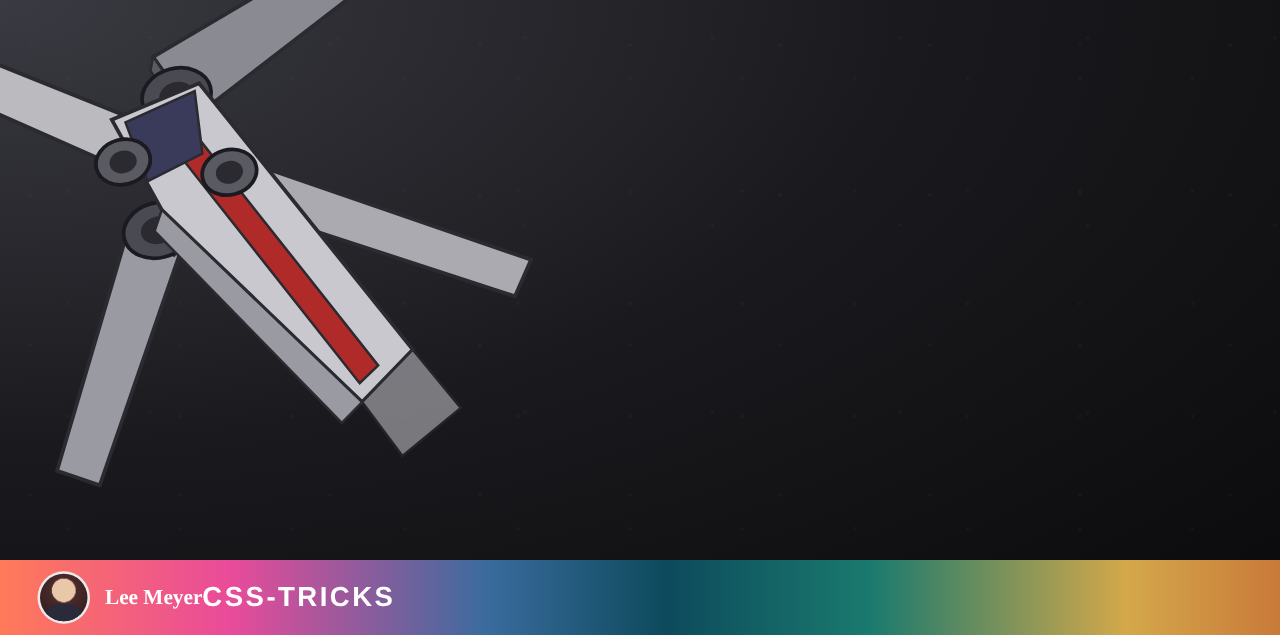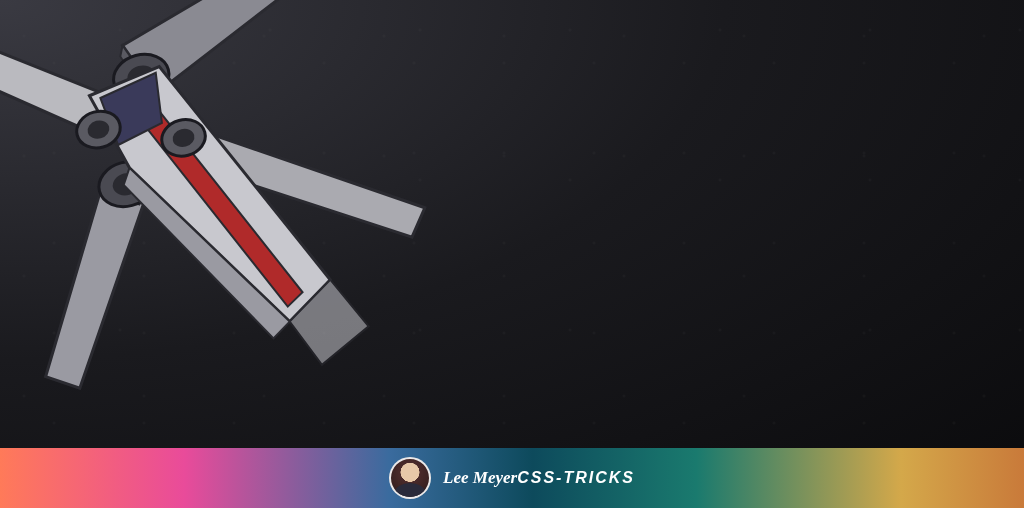--- a/index.html
+++ b/index.html
@@ -51,22 +51,21 @@
 .footer-bar {
   position: absolute;
   bottom: 0;
   left: 0;
   right: 0;
   height: 60px;
   background: linear-gradient(90deg, #ff7a59 0%, #e94b9a 18%, #3a6b9e 38%, #0d4a5c 52%, #1a7a6e 68%, #d4a84a 88%, #c97a3a 100%);
   display: flex;
   align-items: center;
   padding: 0 30px;
-  justify-content: center;
-  font-style: italic;
+  justify-content: flex-start;
 }
 .author {
   display: flex;
   align-items: center;
   gap: 12px;
 }
 .avatar {
   width: 42px;
   height: 42px;
   border-radius: 50%;
@@ -88,21 +87,21 @@
 }
 .author-name {
   color: #ffffff;
   font-weight: 700;
   font-size: 17px;
   font-family: Georgia, serif;
 }
 .brand {
   color: #ffffff;
   font-weight: 900;
-  font-size: 16px;
+  font-size: 22px;
   letter-spacing: 2px;
   font-family: "Arial Black", sans-serif;
 }
 </style>
 </head>
 <body>
 
 <div class="hero">
   <div class="pattern-overlay"></div>
 

